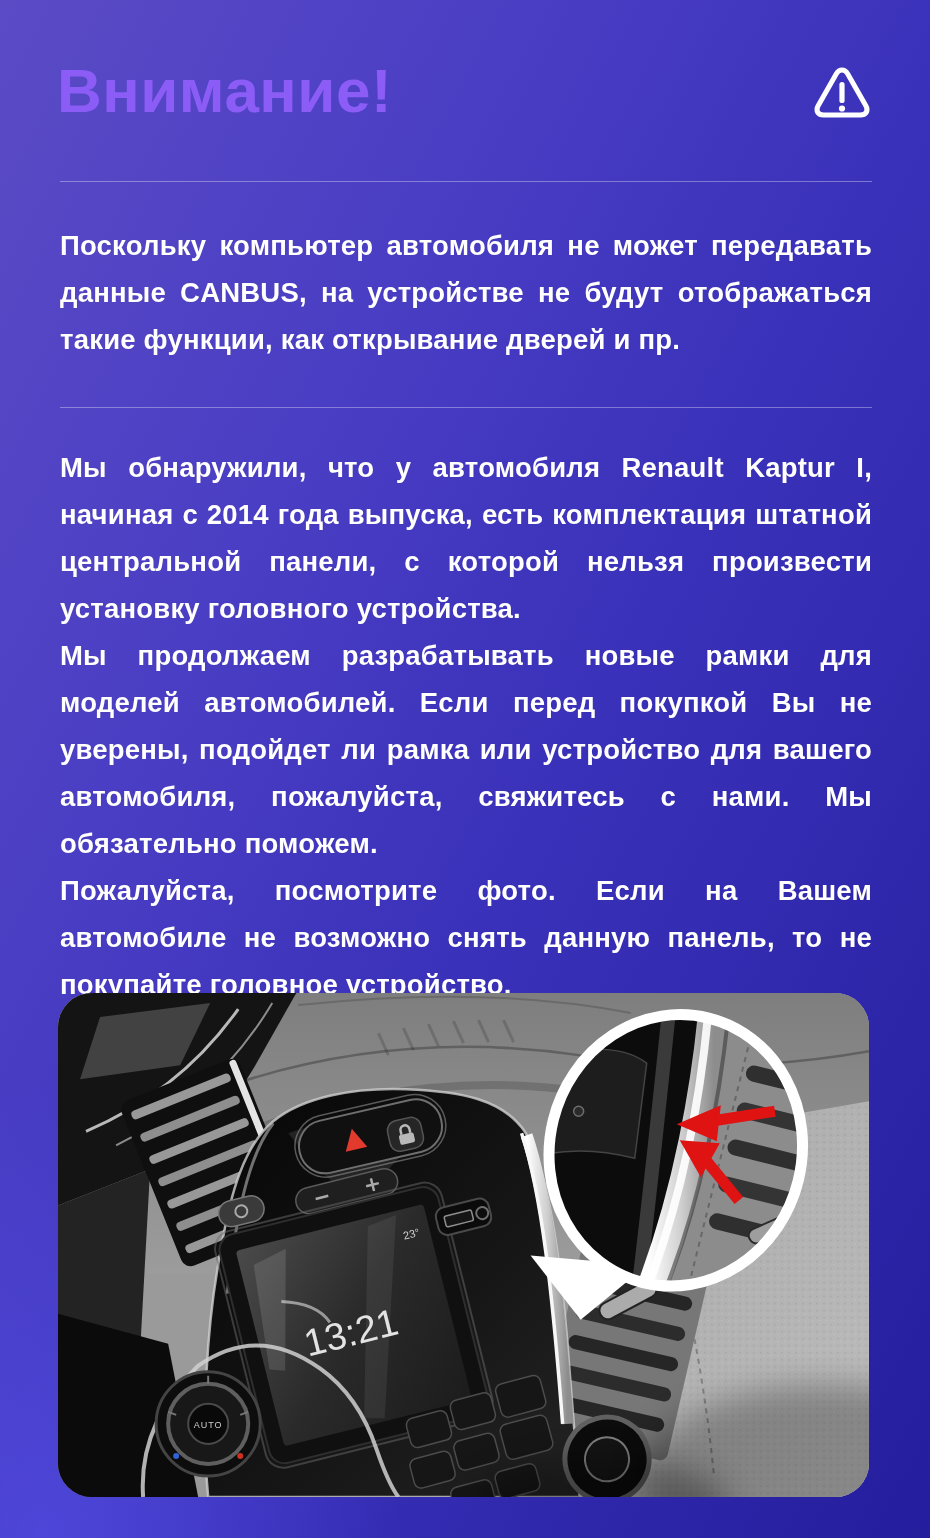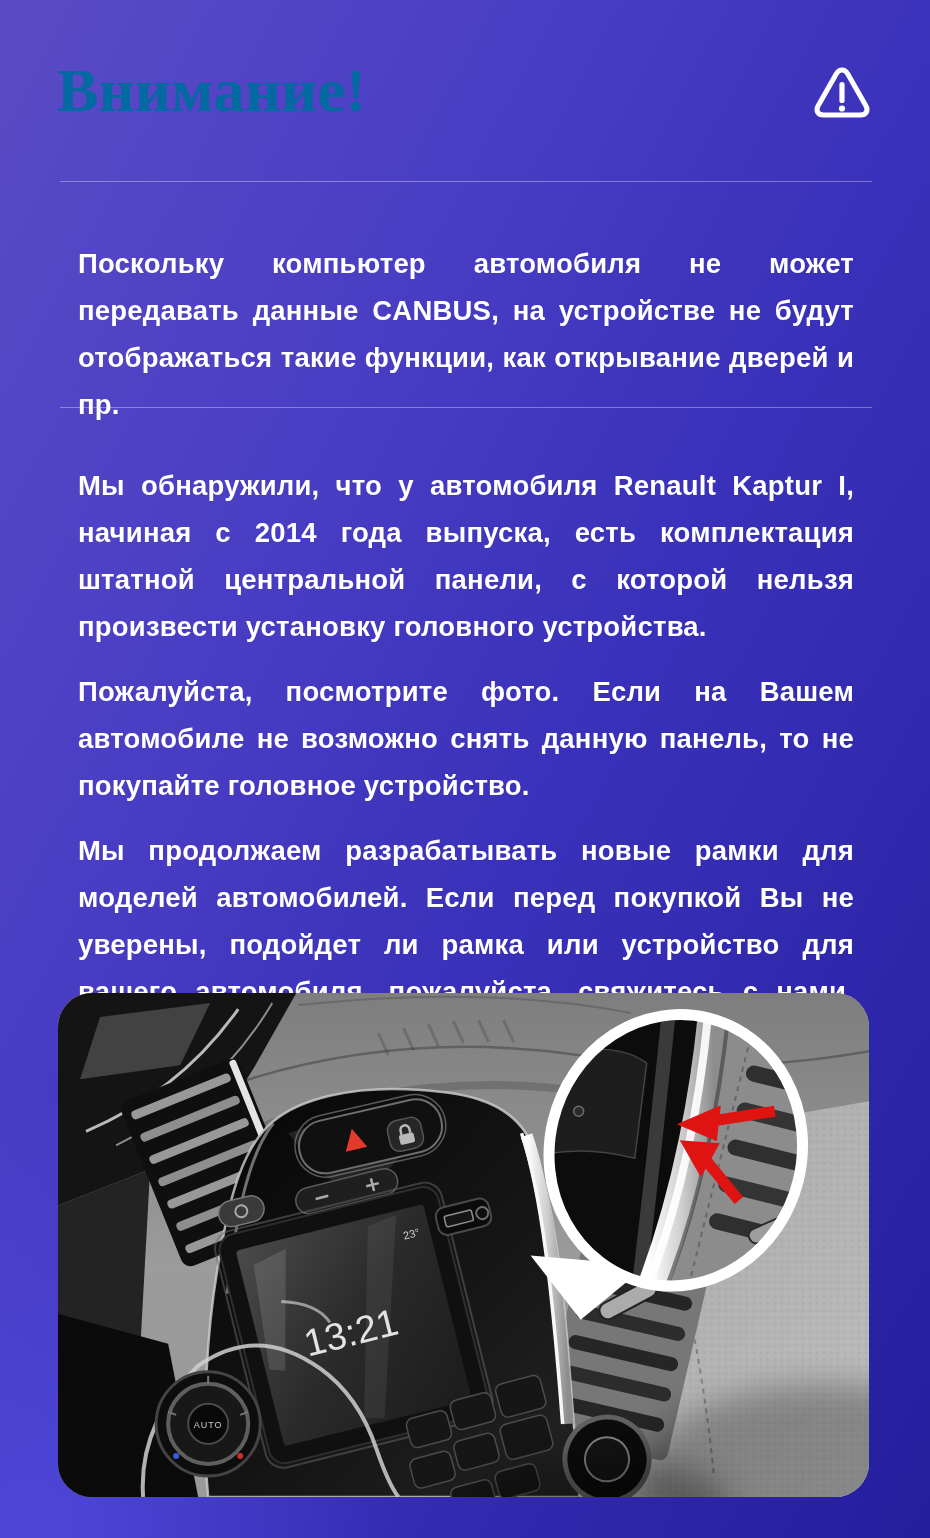--- a/index.html
+++ b/index.html
@@ -5,31 +5,31 @@
   html,body{margin:0;padding:0;}
   body{
     width:930px;height:1538px;position:relative;overflow:hidden;
     font-family:"Liberation Sans",sans-serif;
     background:
       radial-gradient(55% 42% at 5% 100%, rgba(90,84,238,.55) 0%, rgba(90,84,238,0) 70%),
       linear-gradient(118deg,#5b4bc5 0%,#4a3ec4 30%,#3a31ba 56%,#241e9d 100%);
   }
   .title{
     position:absolute;left:57px;top:58px;margin:0;
-    font-size:62px;font-weight:700;color:#0369a1;letter-spacing:.5px;line-height:1.05;font-family:Liberation Serif, serif;
+    font-size:62px;font-weight:700;color:#8b5cf6;letter-spacing:.5px;line-height:1.05;
   }
   .warn-icon{position:absolute;right:58px;top:64px;width:60px;height:58px;}
   .divider{position:absolute;left:60px;width:812px;height:1px;background:rgba(255,255,255,.34);}
   .d1{top:181px;}
   .d2{top:407px;}
   .para-block{position:absolute;left:60px;width:812px;color:#ffffff;}
   .pb1{top:222px;}
   .pb2{top:444px;}
   .para-block p{
-    margin:18px;font-size:27.5px;font-weight:700;line-height:47px;
+    margin:0;font-size:27.5px;font-weight:700;line-height:47px;
     text-align:justify;letter-spacing:.2px;
     text-shadow:0 0 1px rgba(0,0,0,.15);
   }
   .photo{
     position:absolute;left:58px;top:993px;width:811px;height:504px;
     border-radius:34px;overflow:hidden;background:#9a9a9a;
   }
   .photo svg{display:block;width:100%;height:100%;}
 </style>
 </head>
@@ -48,22 +48,22 @@
 <div class="divider d1"></div>
 
 <div class="para-block pb1">
   <p>Поскольку компьютер автомобиля не может передавать данные CANBUS, на устройстве не будут отображаться такие функции, как открывание дверей и пр.</p>
 </div>
 
 <div class="divider d2"></div>
 
 <div class="para-block pb2">
   <p>Мы обнаружили, что у автомобиля Renault Kaptur I, начиная с 2014 года выпуска, есть комплектация штатной центральной панели, с которой нельзя произвести установку головного устройства.</p>
+  <p>Мы продолжаем разрабатывать новые рамки для моделей автомобилей. Если перед покупкой Вы не уверены, подойдет ли рамка или устройство для вашего автомобиля, пожалуйста, свяжитесь с нами. Мы обязательно поможем.</p>
   <p>Пожалуйста, посмотрите фото. Если на Вашем автомобиле не возможно снять данную панель, то не покупайте головное устройство.</p>
-  <p>Мы продолжаем разрабатывать новые рамки для моделей автомобилей. Если перед покупкой Вы не уверены, подойдет ли рамка или устройство для вашего автомобиля, пожалуйста, свяжитесь с нами. Мы обязательно поможем.</p>
 </div>
 
 <div class="photo">
 <svg viewBox="0 0 810 503" preserveAspectRatio="none">
   <defs>
     <linearGradient id="gDash" x1="0" y1="0" x2="0" y2="1">
       <stop offset="0" stop-color="#7e7e7e"></stop>
           <stop offset="1" stop-color="#9c9c9c"></stop>
     </linearGradient>
     <linearGradient id="gLeather" x1="0" y1="0" x2="1" y2="1">

